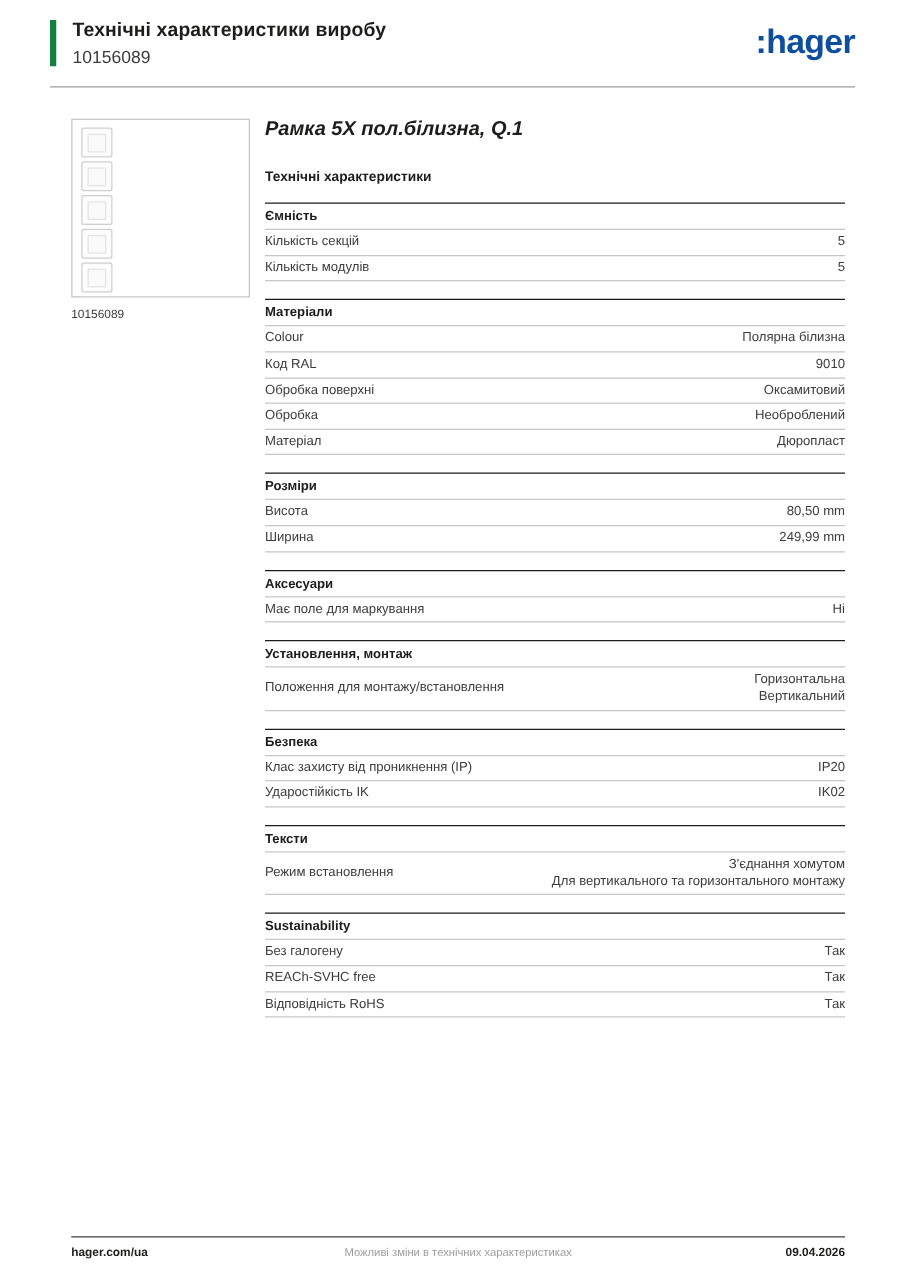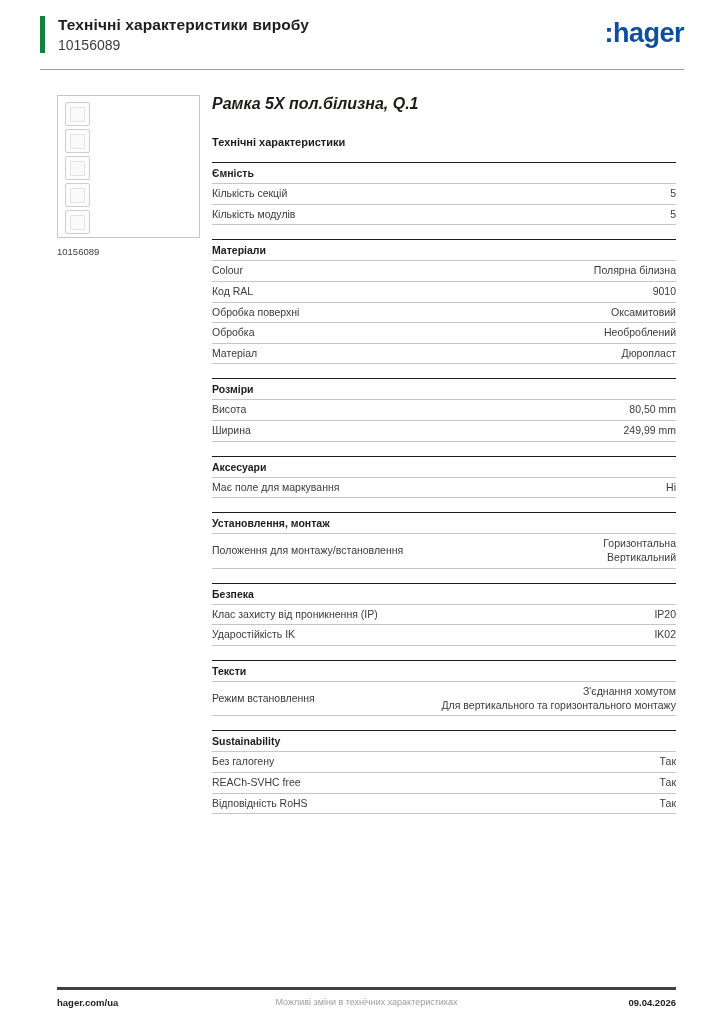--- a/index.html
+++ b/index.html
@@ -108,21 +108,21 @@
     line-height: 1.3;
   }
   .row-label { padding-right: 24px; }
   .row-value { text-align: right; white-space: pre-line; flex-shrink: 0; max-width: 62%; }
 
   
   .footer {
     position: absolute;
     left: 57px; right: 48px;
     bottom: 16px;
-    border-top: 3px solid #404040;
+    border-top: 1px solid #404040;
     padding-top: 7px;
     font-size: 9.5px;
   }
   .footer-inner {
     position: relative;
     display: flex;
     justify-content: space-between;
     align-items: baseline;
   }
   .footer-left { font-weight: bold; color: #1d1d1b; text-decoration: none; }

